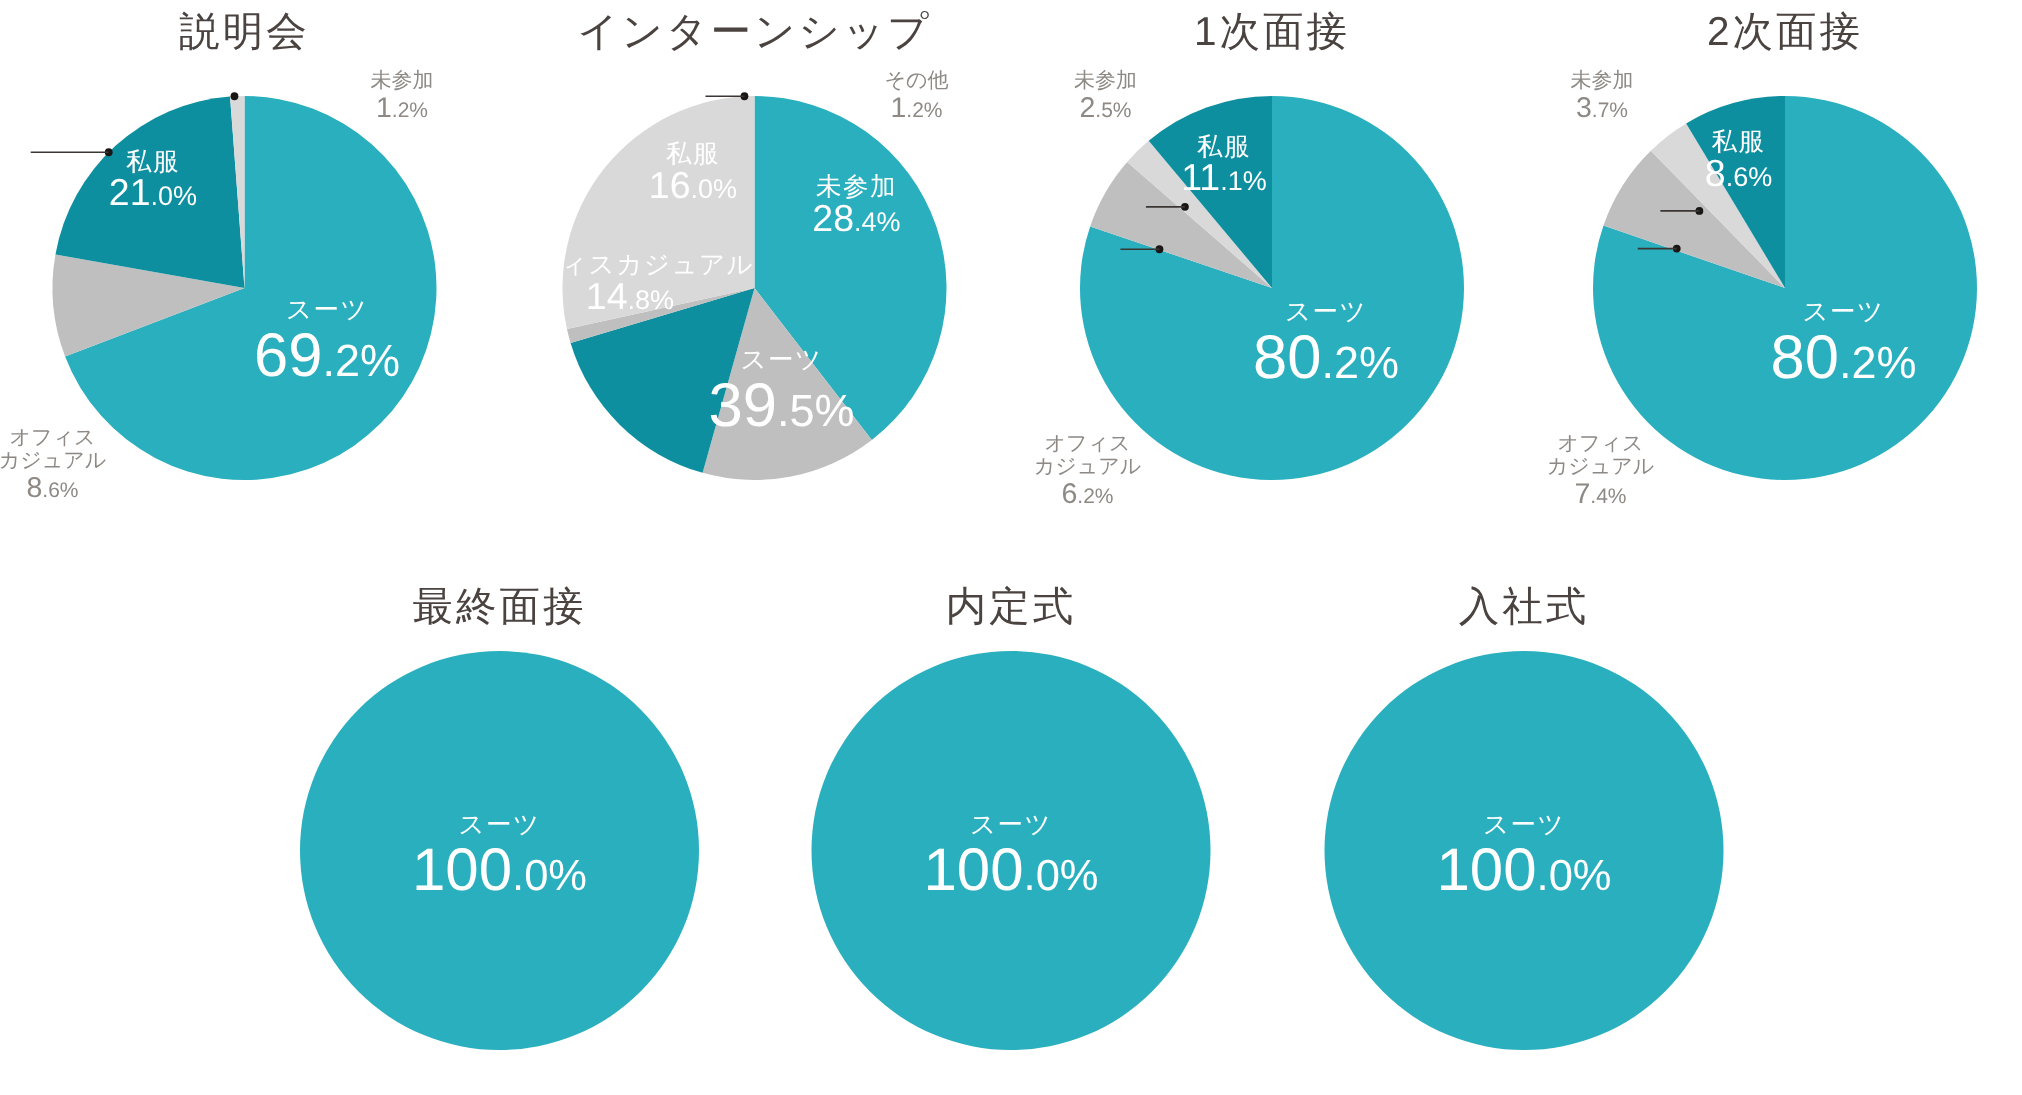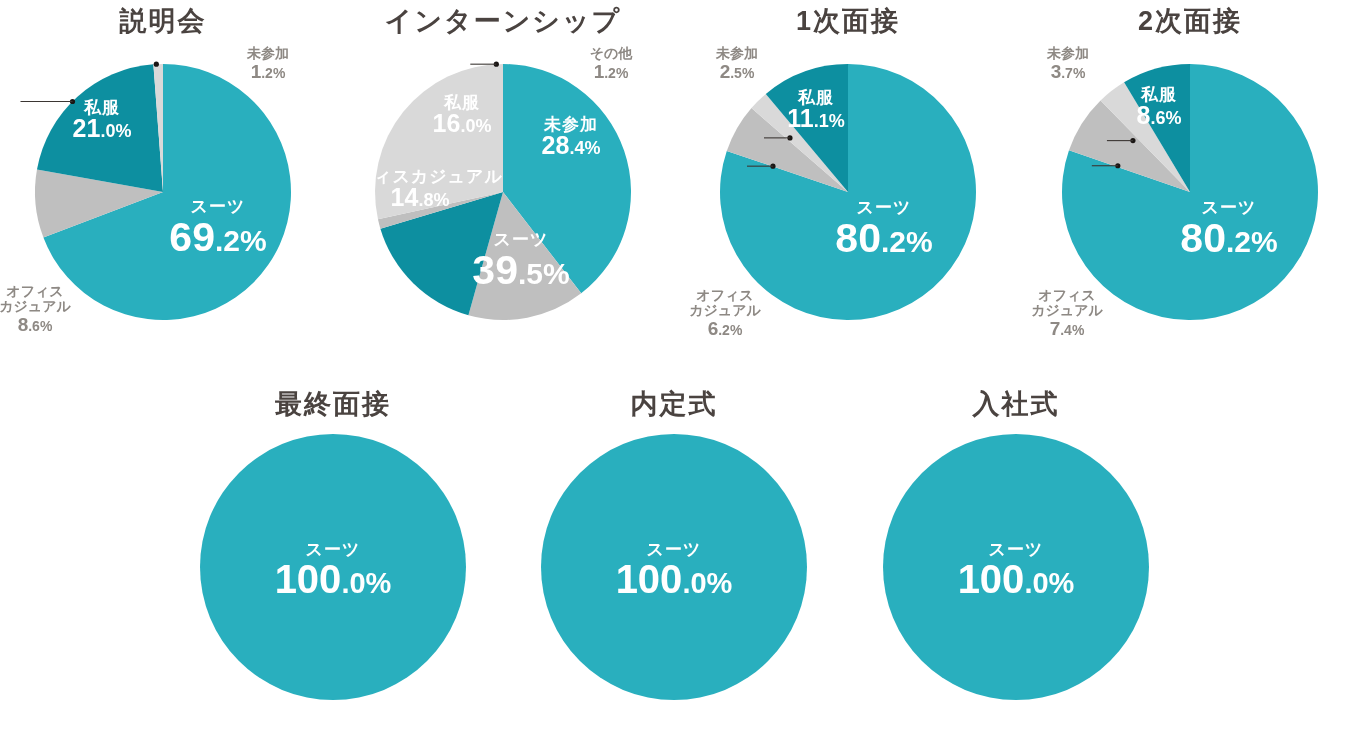--- a/index.html
+++ b/index.html
@@ -3,21 +3,21 @@
 <meta charset="utf-8">
 <style>
   html,body{margin:0;padding:0;}
   body{
     width:1348px;height:730px;
     background:#ffffff;
     font-family:"Liberation Sans","DejaVu Sans",sans-serif;
     overflow:hidden;
     position:relative;
   }
-  #board{position:absolute;left:0;top:0;width:1348px;height:563px;font-weight:bold;}
+  #board{position:absolute;left:0;top:0;width:1348px;height:563px;}
   svg{display:block;}
   .pie-title{
     font-size:27px;
     fill:#4a4340;
     text-anchor:middle;
     font-family:"Liberation Sans","DejaVu Sans",sans-serif;
     letter-spacing:2px;
   }
   .inner-cat{
     fill:#ffffff;

